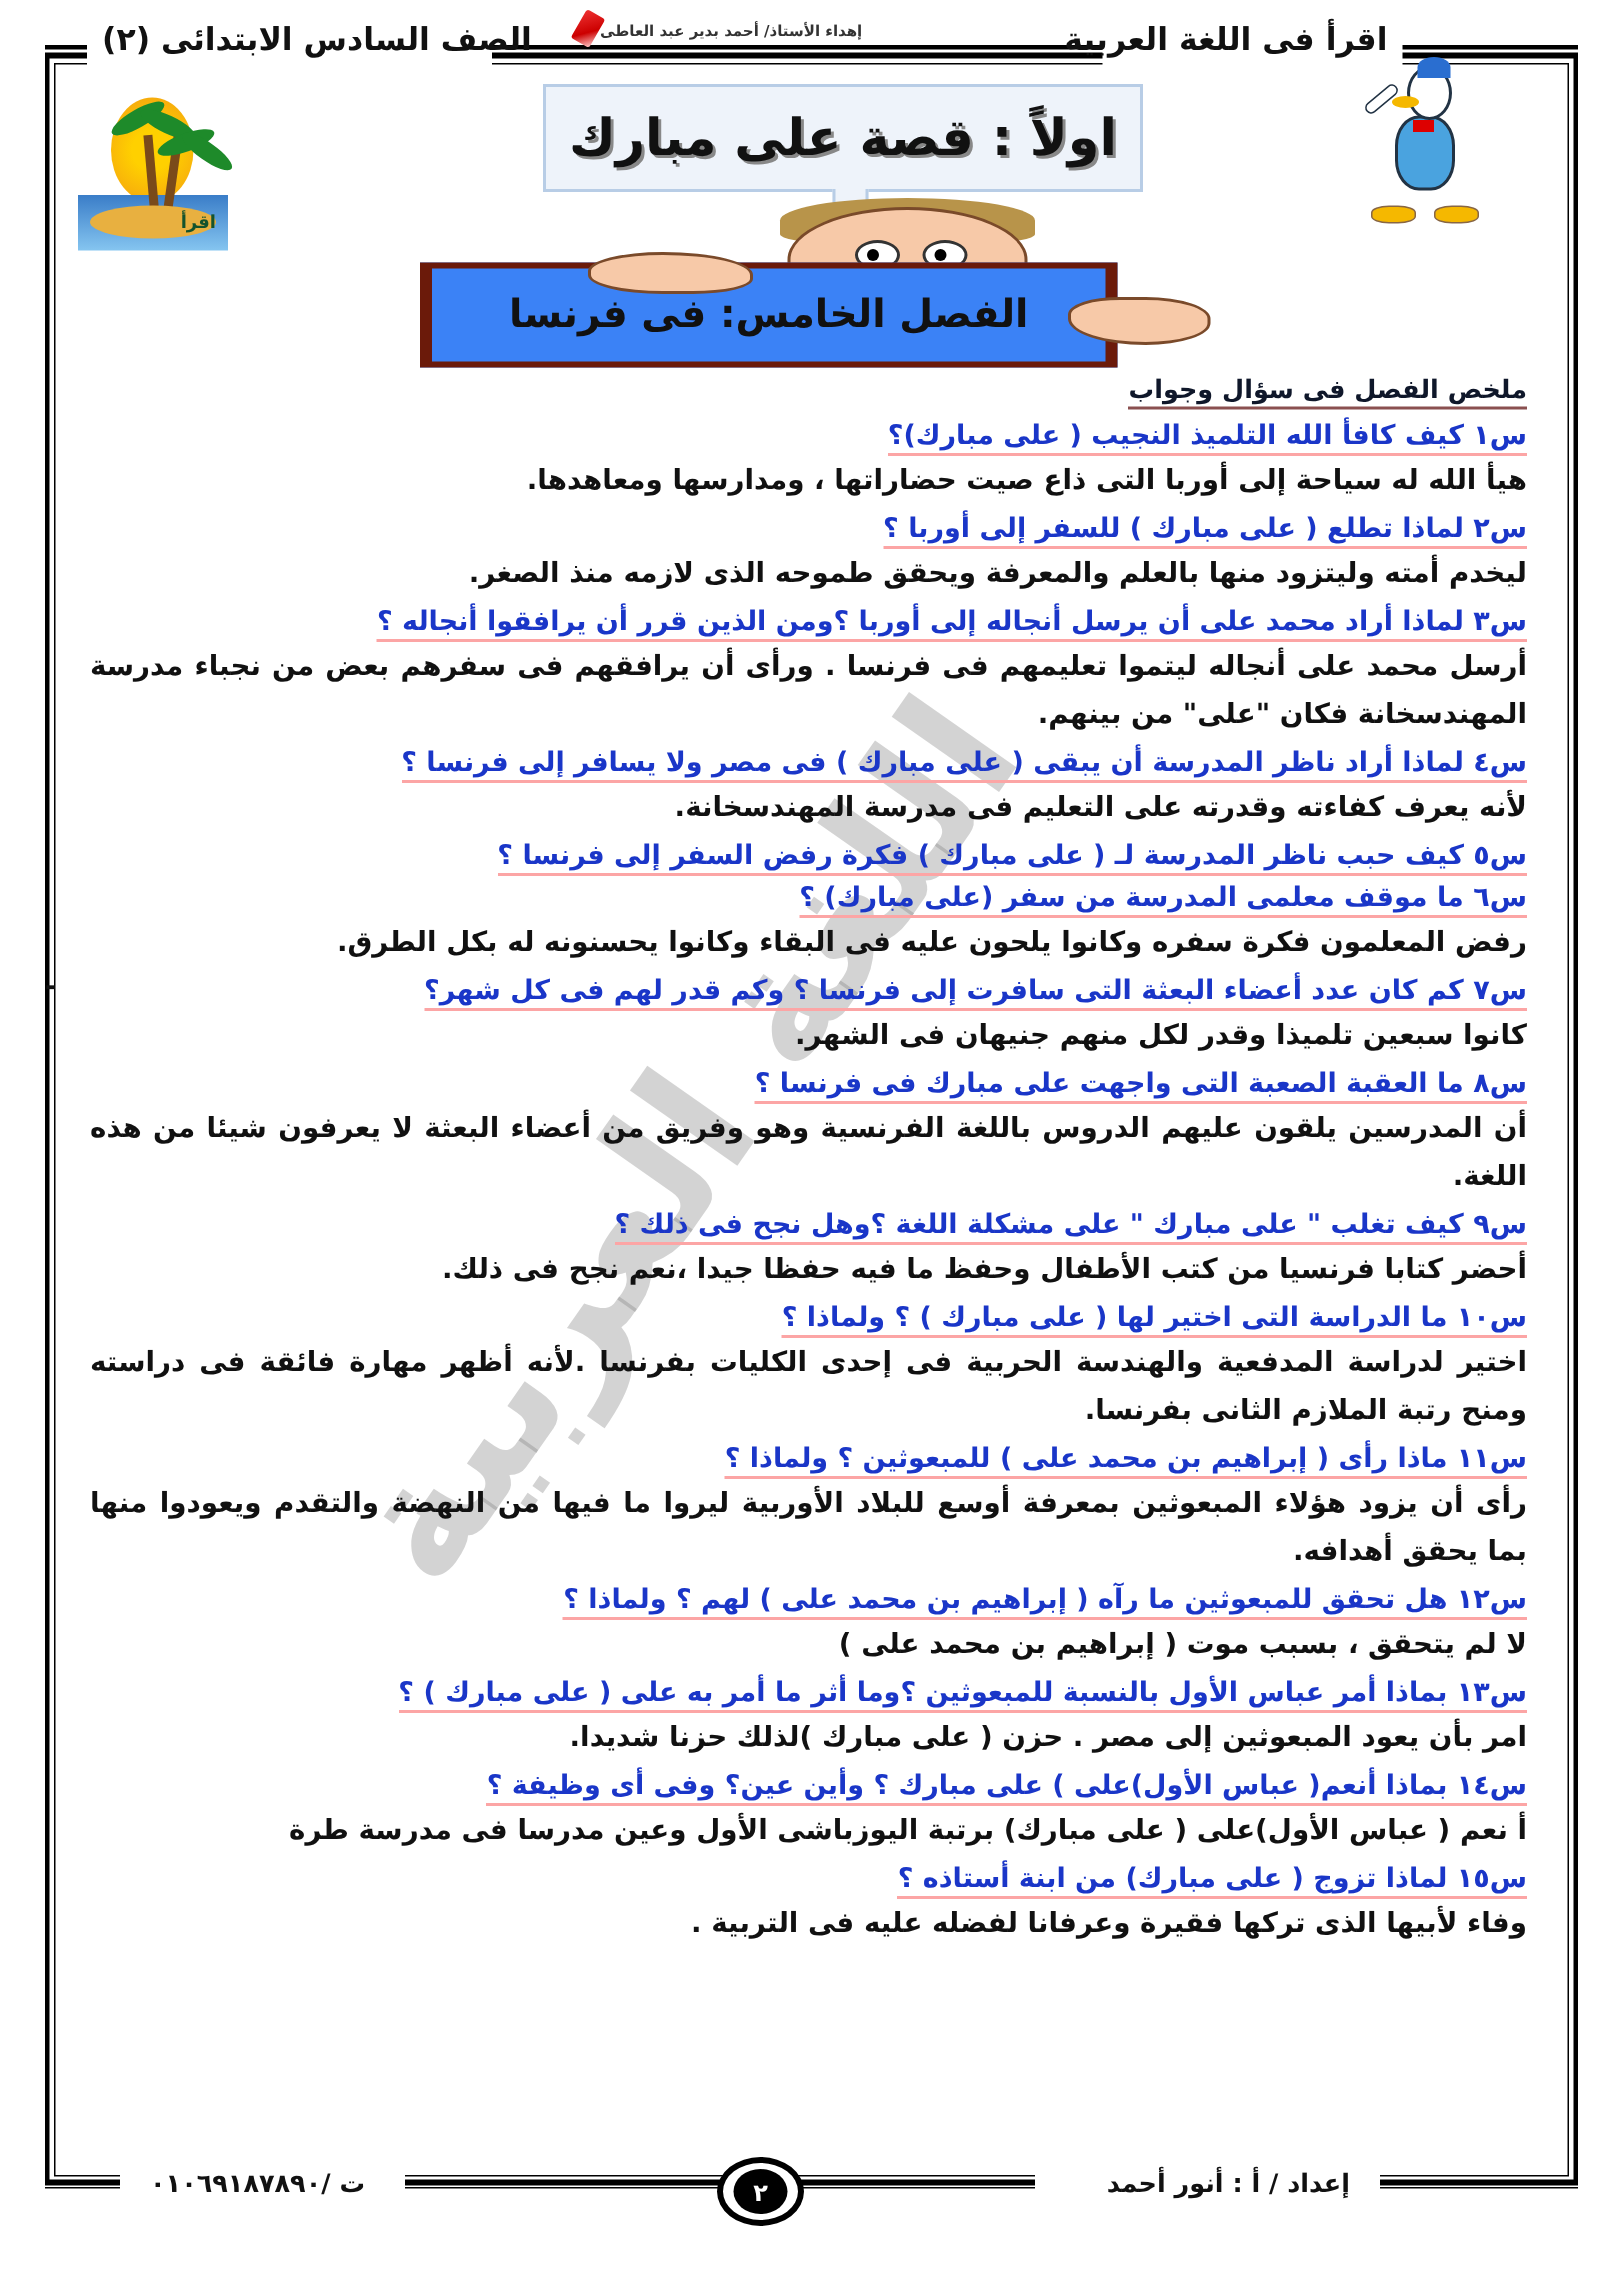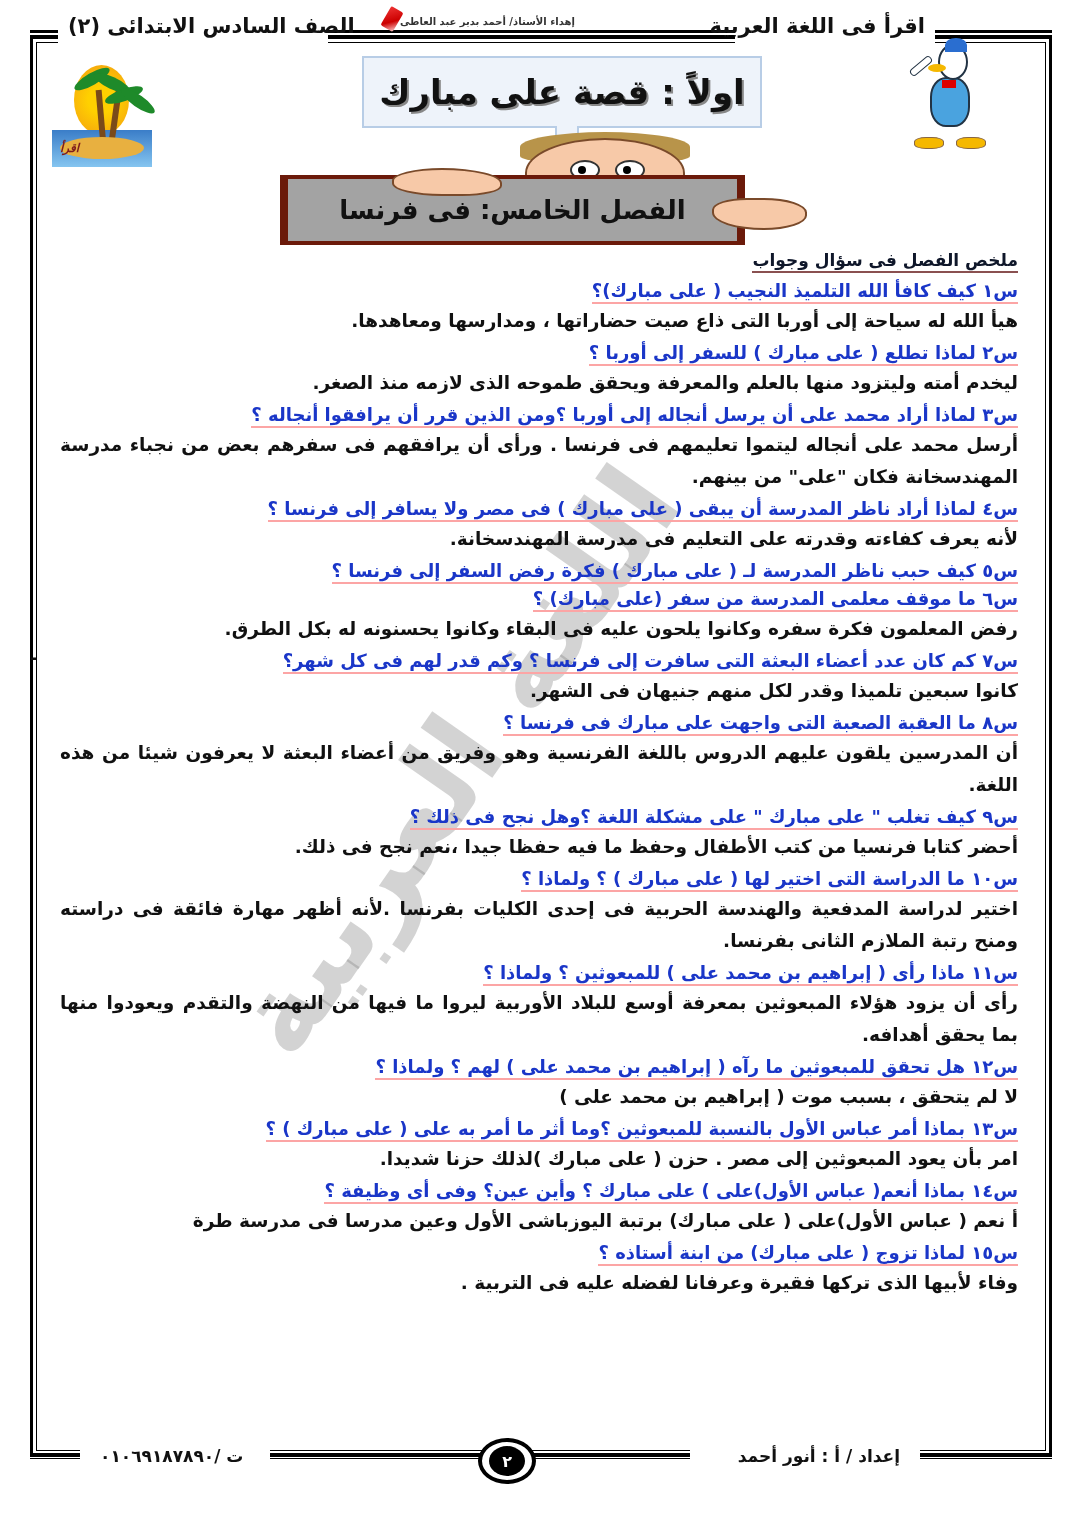--- a/index.html
+++ b/index.html
@@ -23,32 +23,32 @@
     .title-box span { font-size: 34px; font-weight: 900; color: #111; text-shadow: 2px 2px 0 #888; letter-spacing: 1px; }
     .bubble-tail { position: absolute; left: 555px; top: 126px; width: 24px; height: 16px; border-left: 2px solid #b8cde6; border-right: 2px solid #b8cde6; background: #eef3fa; }
 
     
     .boy-head { position: absolute; left: 525px; top: 138px; width: 160px; height: 70px; background: #f7c9a8; border-radius: 50% 50% 40% 40%; border: 2px solid #7a4a2a; }
     .boy-hair { position: absolute; left: 520px; top: 132px; width: 170px; height: 30px; background: #b8944a; border-radius: 50% 50% 20% 20%; }
     .boy-eye { position: absolute; top: 160px; width: 30px; height: 20px; background: #fff; border: 2px solid #333; border-radius: 50%; }
     .boy-pupil { position: absolute; top: 166px; width: 8px; height: 8px; background: #000; border-radius: 50%; }
 
     
-    .chapter-sign { position: absolute; left: 280px; top: 175px; width: 465px; height: 70px; background: #a3a3a3; border: 4px solid #6b1a0a; border-left-width: 8px; border-right-width: 8px; display: flex; align-items: center; justify-content: center; }
+    .chapter-sign { position: absolute; left: 280px; top: 175px; width: 465px; height: 70px; background: #3b82f6; border: 4px solid #6b1a0a; border-left-width: 8px; border-right-width: 8px; display: flex; align-items: center; justify-content: center; }
     .chapter-sign span { font-size: 26px; font-weight: 900; color: #111; }
     .hand-l { position: absolute; left: 392px; top: 168px; width: 110px; height: 28px; background: #f7c9a8; border: 2px solid #7a4a2a; border-radius: 50% 60% 40% 50%; }
     .hand-r { position: absolute; left: 712px; top: 198px; width: 95px; height: 32px; background: #f7c9a8; border: 2px solid #7a4a2a; border-radius: 40% 50% 50% 60%; }
 
     
     .palm { position: absolute; left: 52px; top: 55px; width: 100px; height: 112px; }
     .palm-sun { position: absolute; left: 22px; top: 10px; width: 55px; height: 70px; background: radial-gradient(circle, #ffd000 30%, #f39c12 100%); border-radius: 50%; }
     .palm-trunk { position: absolute; left: 46px; top: 35px; width: 6px; height: 55px; background: #7a4a1a; transform: rotate(-5deg); }
     .palm-leaf { position: absolute; width: 40px; height: 12px; background: #1e8a2a; border-radius: 50%; }
     .palm-sea { position: absolute; left: 0; top: 75px; width: 100px; height: 37px; background: linear-gradient(#3a7dc8, #85c5f0); }
-    .palm-island { position: absolute; left: 8px; top: 82px; width: 84px; height: 22px; background: #e8b040; border-radius: 50%; font-size: 12px; font-weight: bold; color: #7f1d1d; text-align: left; line-height: 22px; font-style: italic; }
+    .palm-island { position: absolute; left: 8px; top: 82px; width: 84px; height: 22px; background: #e8b040; border-radius: 50%; font-size: 12px; font-weight: bold; color: #14532d; text-align: right; line-height: 22px; }
 
     
     .duck { position: absolute; left: 900px; top: 42px; width: 100px; height: 110px; }
     .duck-body { position: absolute; left: 30px; top: 35px; width: 40px; height: 50px; background: #4aa3df; border-radius: 40%; border: 2px solid #234; }
     .duck-head { position: absolute; left: 38px; top: 2px; width: 30px; height: 36px; background: #fff; border: 2px solid #234; border-radius: 50%; }
     .duck-hat { position: absolute; left: 45px; top: -4px; width: 22px; height: 14px; background: #2a6ed0; border-radius: 50% 50% 0 0; }
     .duck-beak { position: absolute; left: 28px; top: 22px; width: 18px; height: 8px; background: #f5b800; border-radius: 50%; }
     .duck-tie { position: absolute; left: 42px; top: 38px; width: 14px; height: 8px; background: #d00; }
     .duck-foot { position: absolute; top: 95px; width: 30px; height: 12px; background: #f5b800; border-radius: 40%; border: 1px solid #864; }
     .duck-arm { position: absolute; left: 8px; top: 20px; width: 26px; height: 8px; background: #fff; border: 1px solid #234; border-radius: 4px; transform: rotate(-40deg); }

